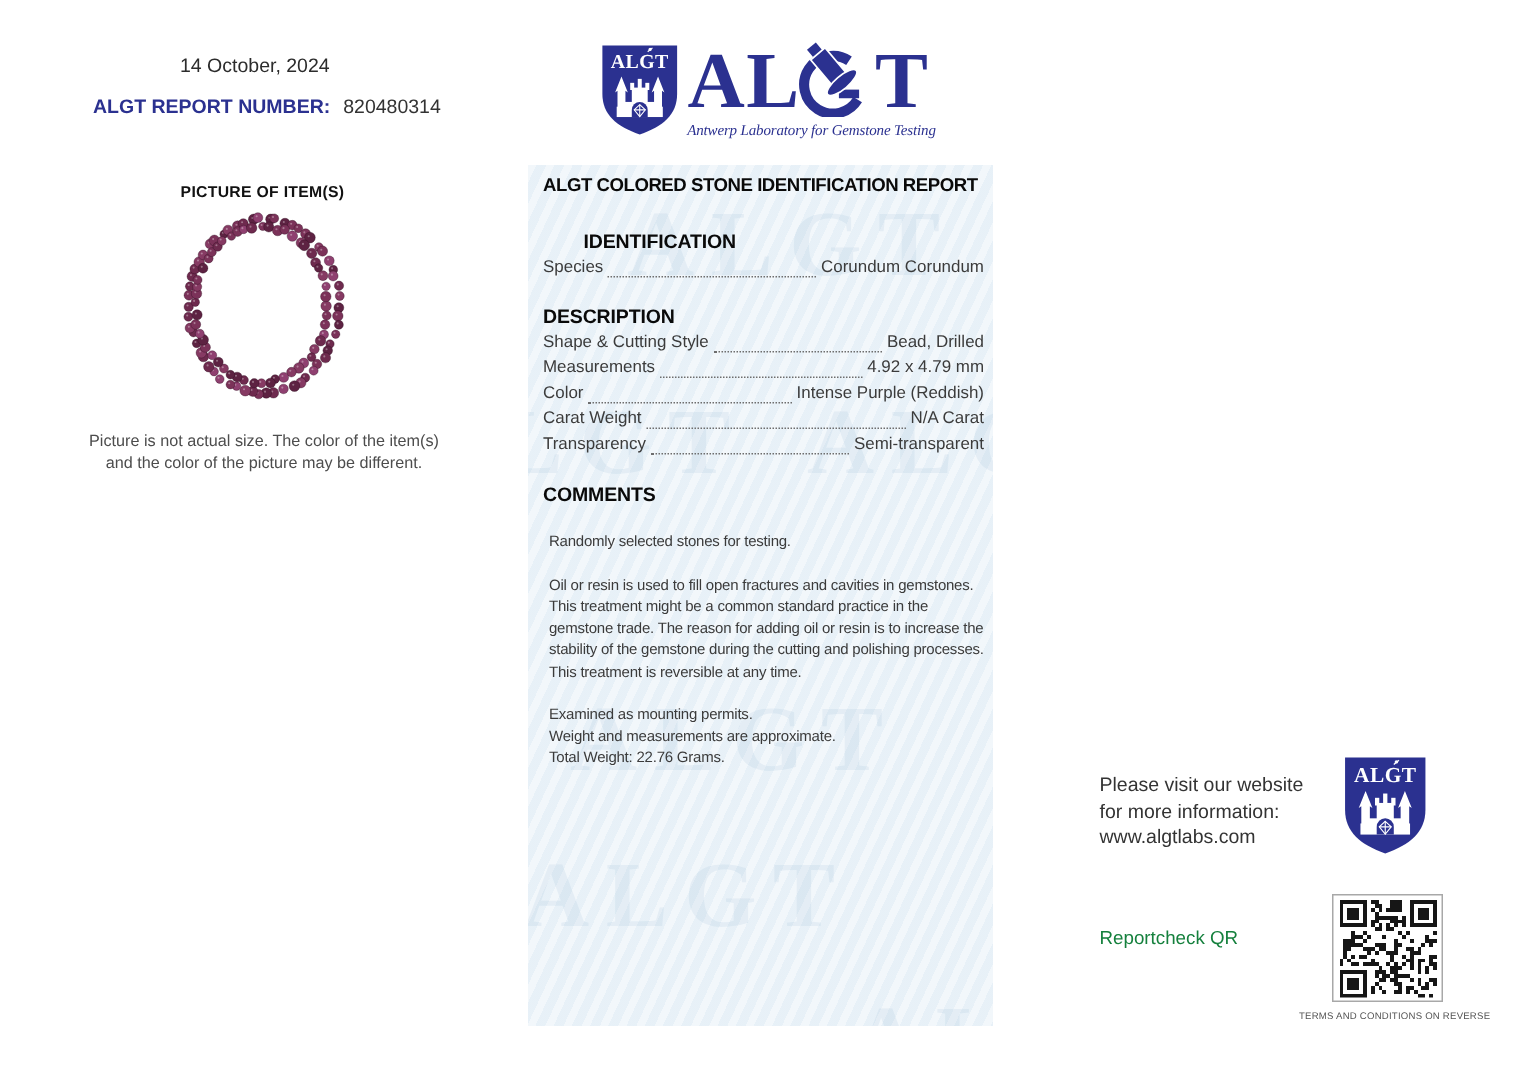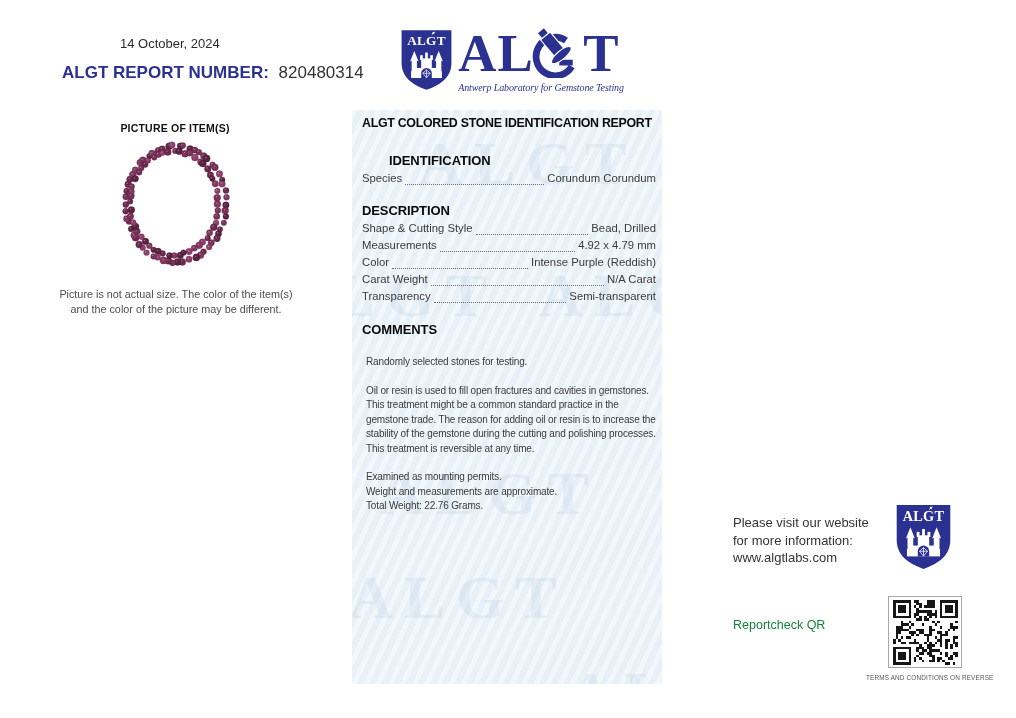--- a/index.html
+++ b/index.html
@@ -4,21 +4,21 @@
 <style>
   :root { --navy:#2b3190; --panel:#edf4f9; --ink:#3b3b3b; }
   html,body{margin:0;padding:0;}
   body{
     width:1016px;height:718px;position:relative;overflow:hidden;
     background:#ffffff;color:#222;
     font-family:"Liberation Sans",sans-serif;
   }
   
   .date{position:absolute;left:120px;top:36px;font-size:13px;color:#2c2c2c;}
-  .repnum{position:absolute;left:62px;top:63px;font-size:17px;white-space:nowrap;}
+  .repnum{position:absolute;left:62px;top:63px;font-size:13px;white-space:nowrap;}
   .repnum-label{font-weight:bold;color:var(--navy);}
   .repnum-value{color:#333;margin-left:5px;}
   
   .brand-shield{position:absolute;left:400px;top:26px;width:53px;height:68px;}
   .brand-word{position:absolute;left:456px;top:28px;width:170px;height:50px;}
   .brand-tagline{
     position:absolute;left:450px;top:82px;width:182px;text-align:center;
     font-family:"Liberation Serif",serif;font-size:10px;color:var(--navy);
     white-space:nowrap;letter-spacing:-0.1px;font-style:italic;
   }

